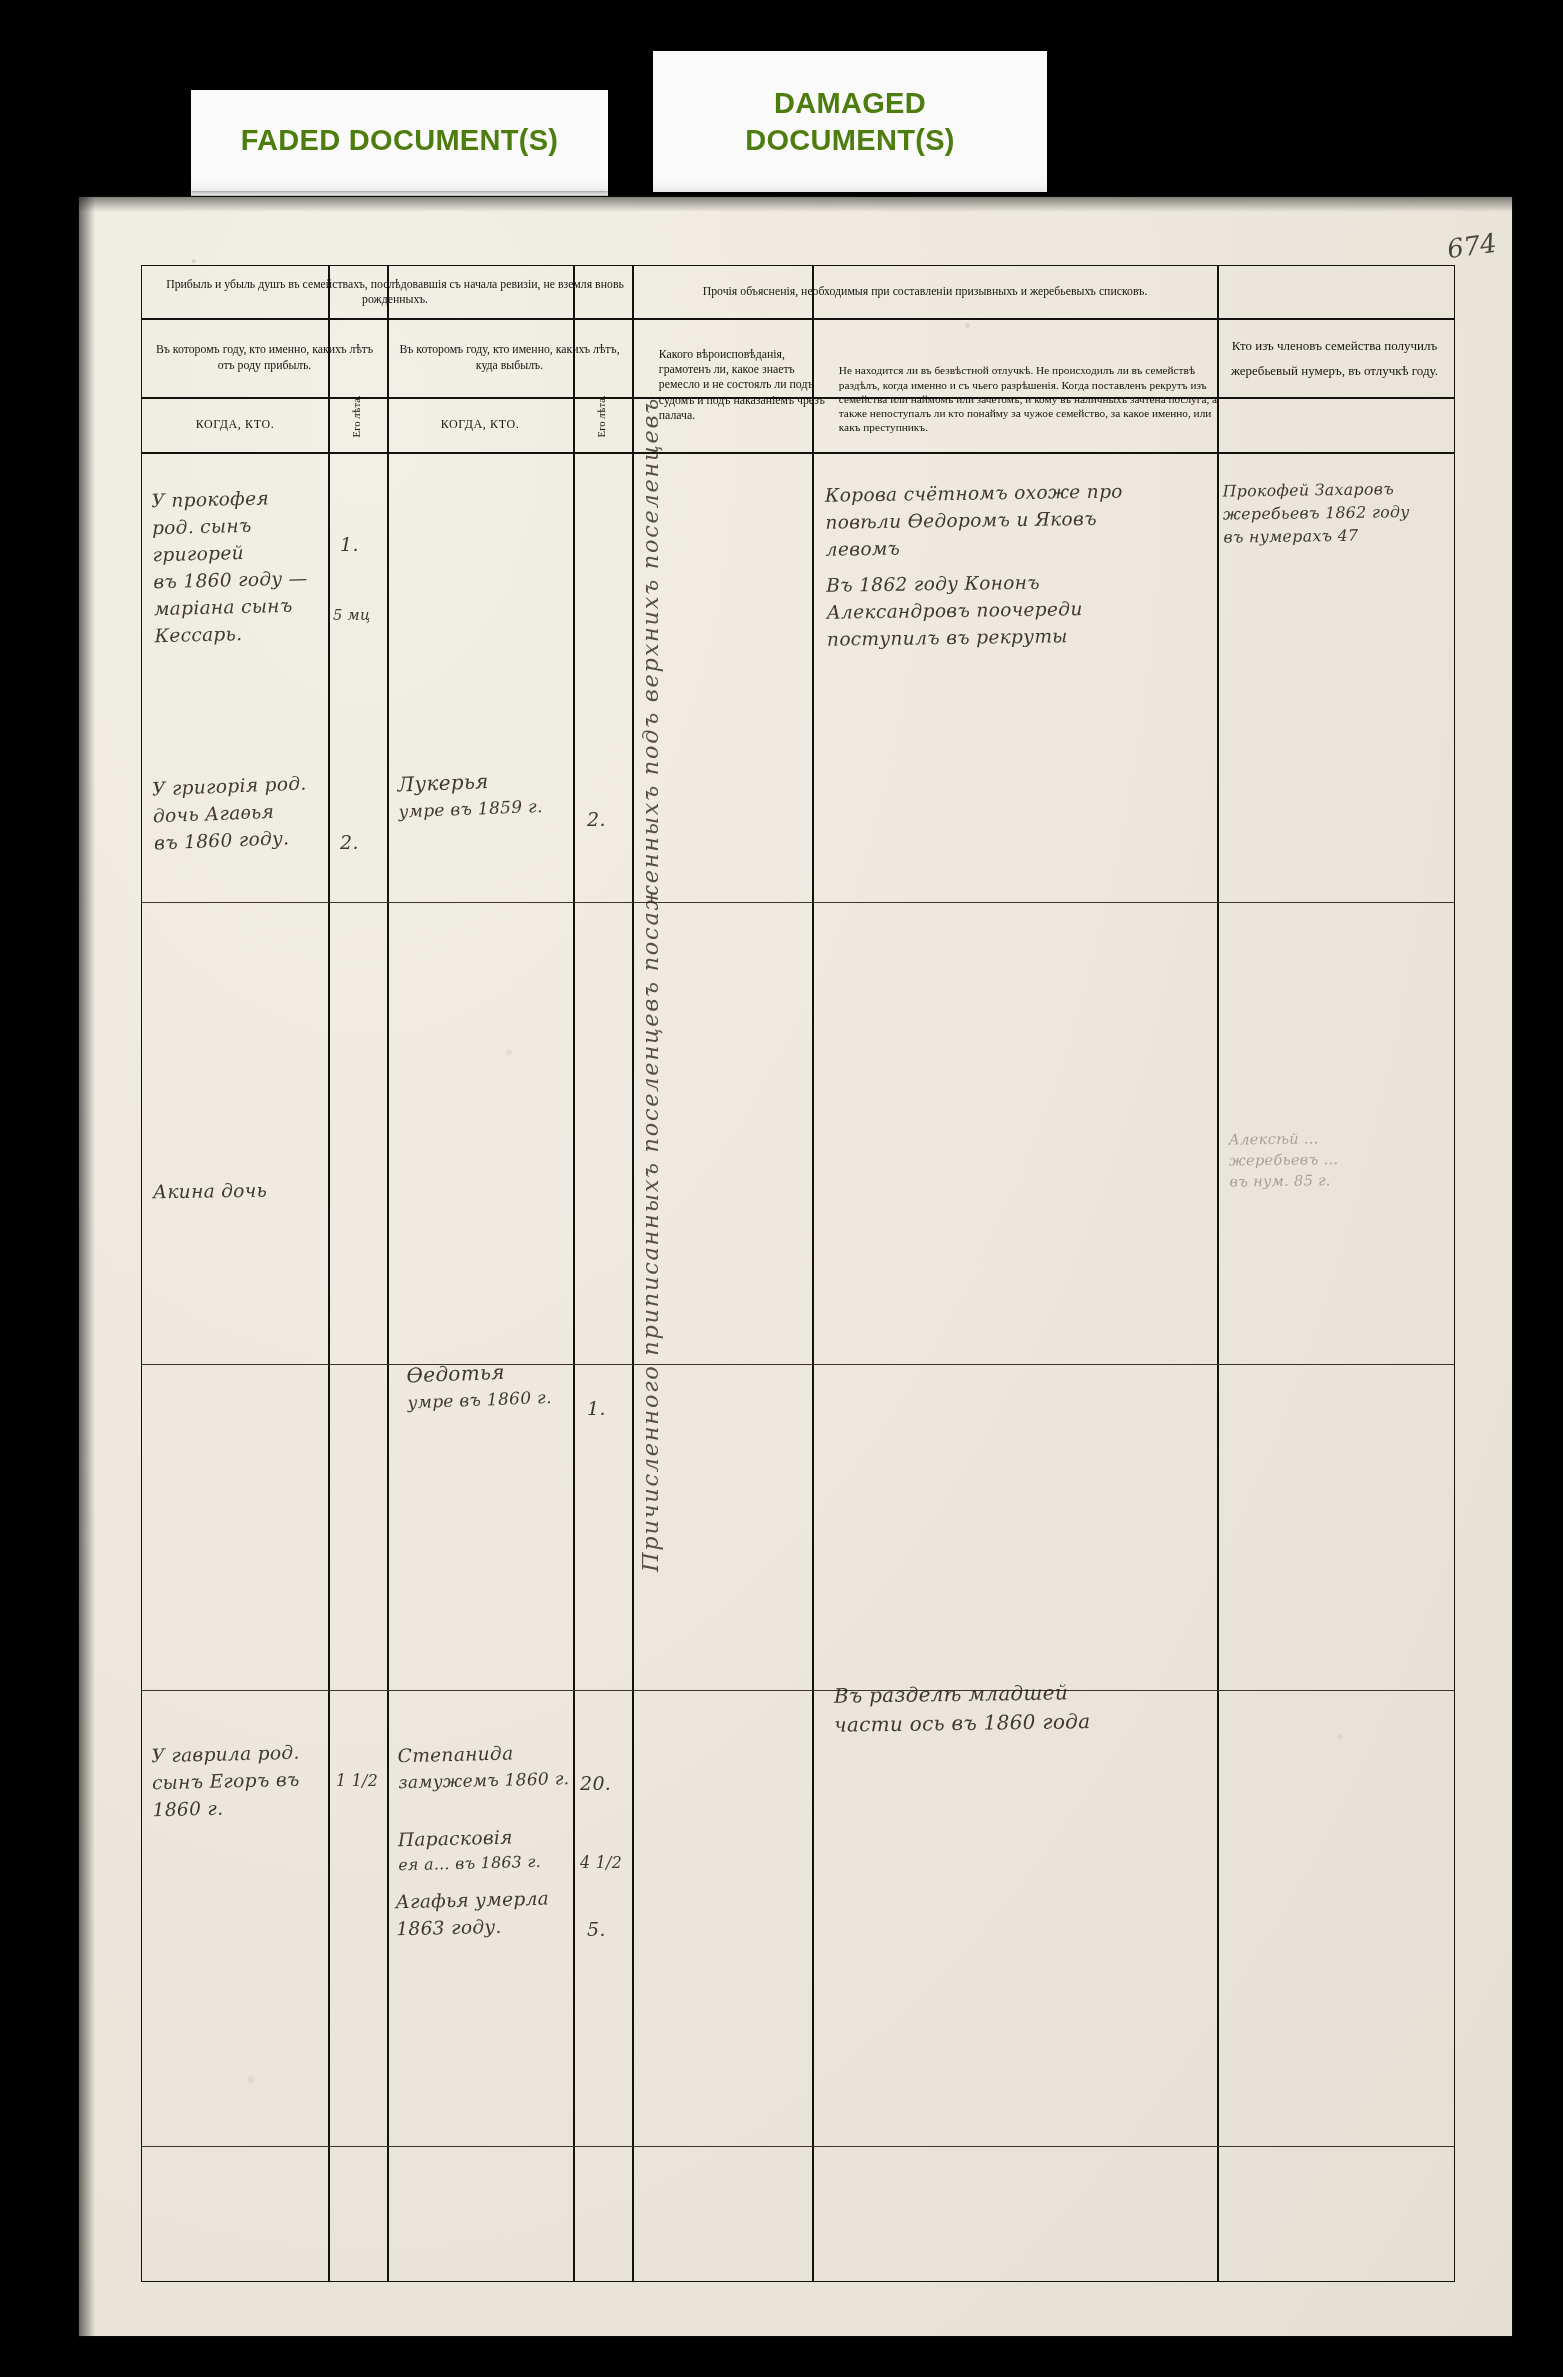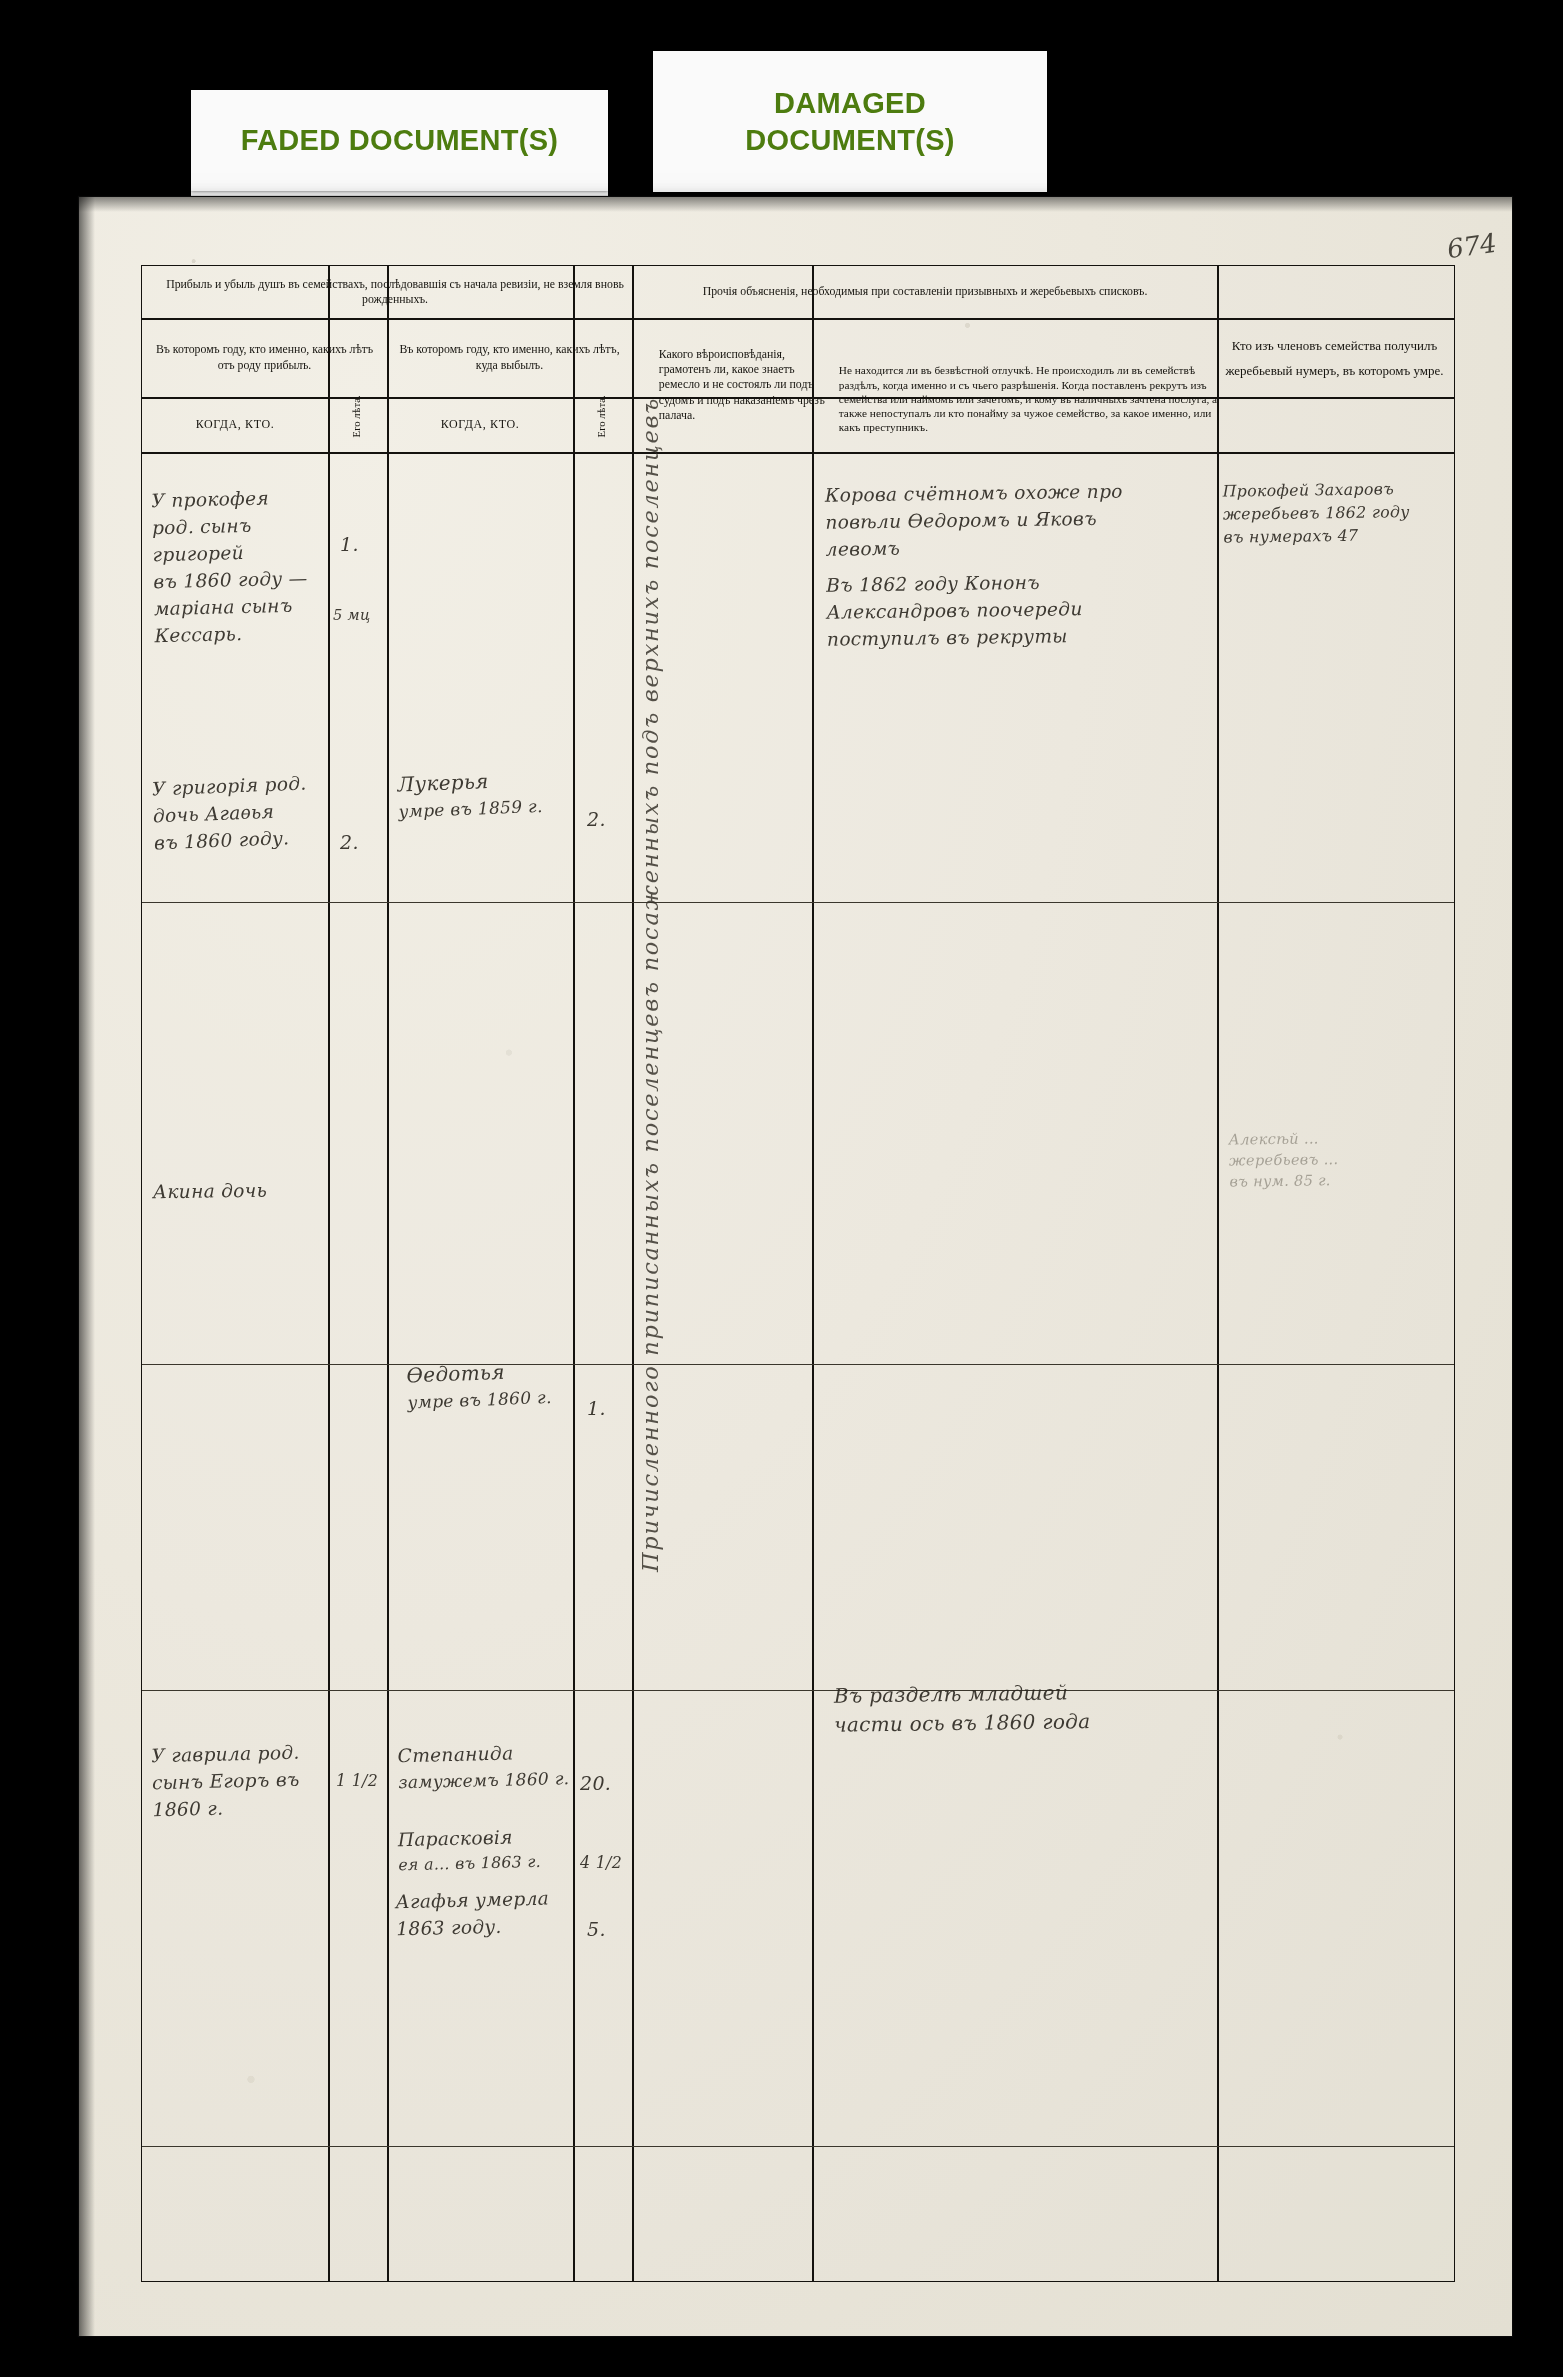--- a/index.html
+++ b/index.html
@@ -233,21 +233,21 @@
     <div class="hline thin" style="top:1424px;"></div>
     <div class="hline thin" style="top:1880px;"></div>
 
     <div class="hdr" style="left:8px; top:0; width:490px; height:52px; display:flex; align-items:center;">
       <span style="width:100%">Прибыль и убыль душъ въ семействахъ, послѣдовавшія съ начала ревизіи, не вземля вновь рожденныхъ.</span>
     </div>
     <div class="hdr" style="left:490px; top:0; width:586px; height:52px; display:flex; align-items:center;">
       <span style="width:100%">Прочія объясненія, необходимыя при составленіи призывныхъ и жеребьевыхъ списковъ.</span>
     </div>
     <div class="hdr" style="left:1075px; top:0; width:235px; height:186px; display:flex; align-items:center;">
-      <span style="width:100%; font-size:13px; line-height:1.9;">Кто изъ членовъ семейства получилъ жеребьевый нумеръ, въ которомъ умре.</span>
+      <span style="width:100%; font-size:13px; line-height:1.9;">Кто изъ членовъ семейства получилъ жеребьевый нумеръ, въ отлучкѣ году.</span>
     </div>
 
     <div class="hdr" style="left:0; top:52px; width:245px; height:79px; display:flex; align-items:center;">
       <span style="width:100%">Въ которомъ году, кто именно, какихъ лѣтъ отъ роду прибылъ.</span>
     </div>
     <div class="hdr" style="left:245px; top:52px; width:245px; height:79px; display:flex; align-items:center;">
       <span style="width:100%">Въ которомъ году, кто именно, какихъ лѣтъ, куда выбылъ.</span>
     </div>
     <div class="hdr left" style="left:490px; top:52px; width:180px; height:134px; display:flex; align-items:center;">
       <span style="width:100%">Какого вѣроисповѣданія, грамотенъ ли, какое знаетъ ремесло и не состоялъ ли подъ судомъ и подъ наказаніемъ чрезъ палача.</span>

